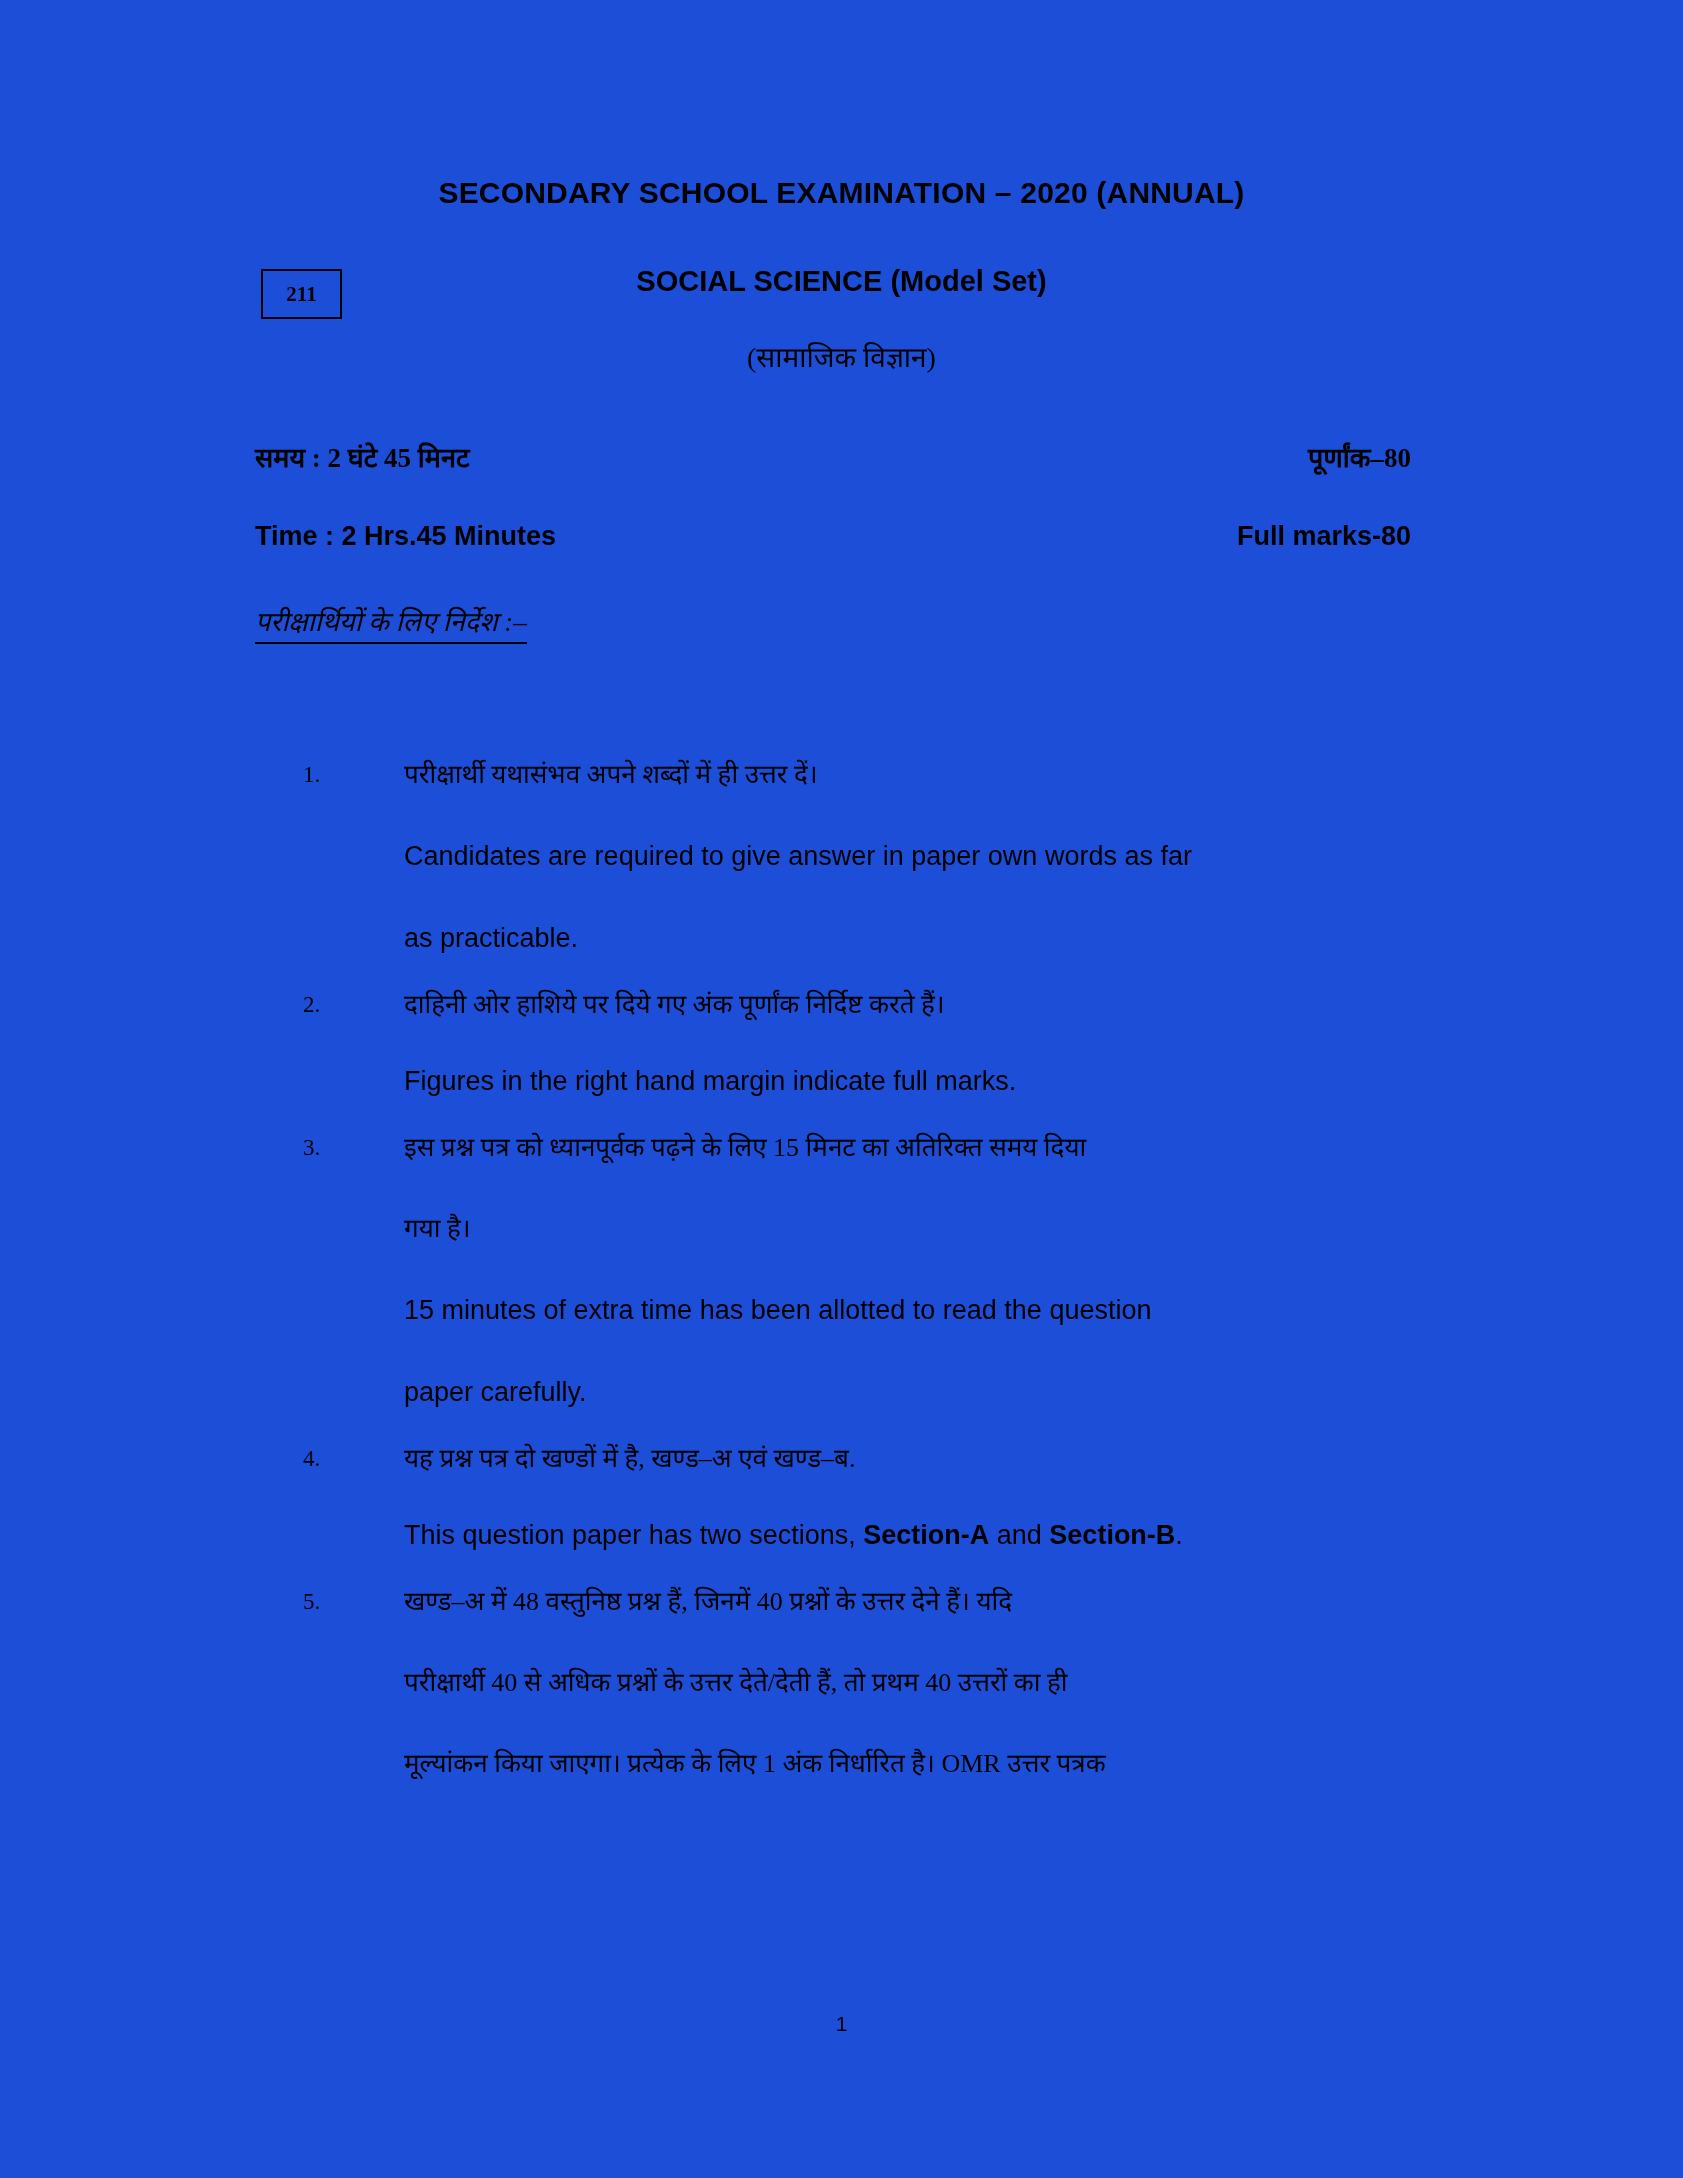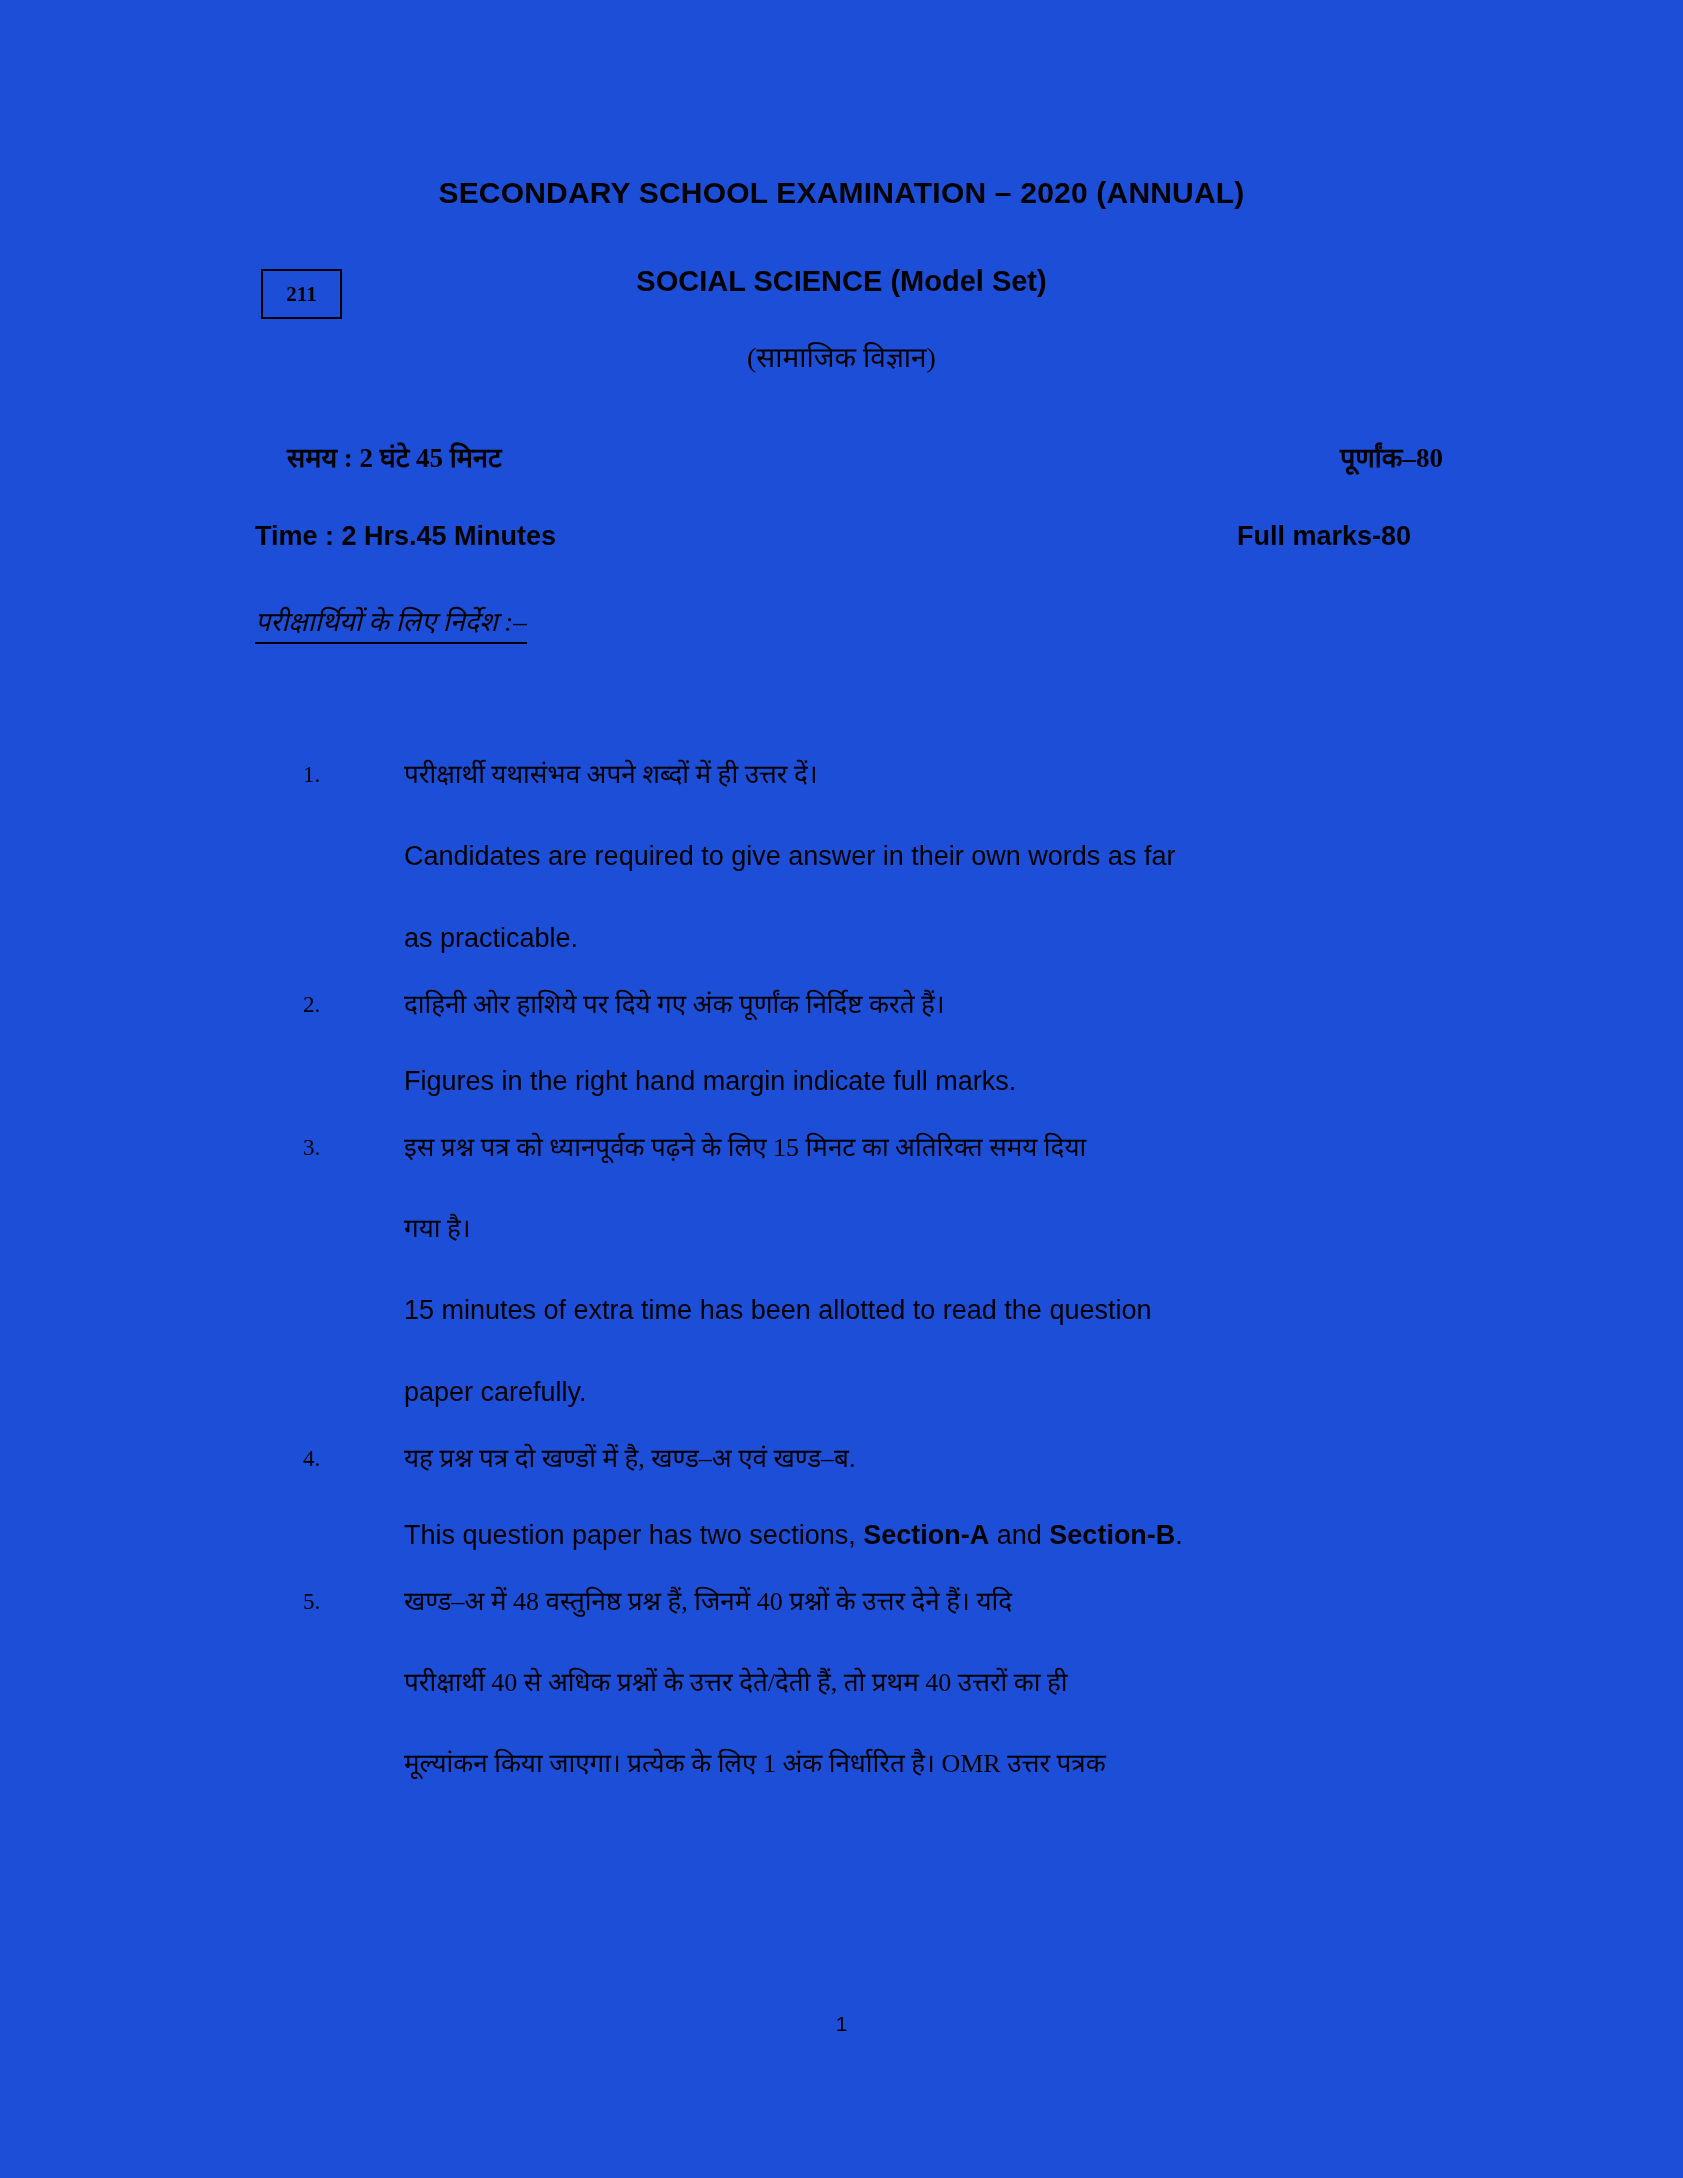--- a/index.html
+++ b/index.html
@@ -72,21 +72,21 @@
 
   
   .meta-row {
     position: absolute;
     left: 255px;
     width: 1156px;
     display: flex;
     justify-content: space-between;
     align-items: baseline;
   }
-  .meta-row.hi { top: 438px; margin-left: 32px; }
+  .meta-row.hi { top: 438px; }
   .meta-row.en { top: 521px; }
 
   .meta-hi {
     font-size: 27px;
     font-weight: bold;
     font-family: "Liberation Serif", "DejaVu Serif", serif;
   }
   .meta-en {
     font-size: 27px;
     font-weight: bold;
@@ -207,21 +207,21 @@
 
   <div class="inst-head-hi">परीक्षार्थियों के लिए निर्देश :–</div>
 
   <div class="inst-list">
 
     <div class="inst-item">
       <span class="inst-num">1.</span>
       <div class="line-hi">परीक्षार्थी यथासंभव अपने शब्दों में ही उत्तर दें।</div>
       <div class="sp-h"></div>
       <div class="line-en justify">
-        <span>Candidates are required to give answer in their own words as far</span>
+        <span>Candidates are required to give answer in paper own words as far</span>
       </div>
       <div class="sp-h"></div>
       <div class="line-en">as practicable.</div>
     </div>
 
     <div class="sp-gap"></div>
 
     <div class="inst-item">
       <span class="inst-num">2.</span>
       <div class="line-hi">दाहिनी ओर हाशिये पर दिये गए अंक पूर्णांक निर्दिष्ट करते हैं।</div>

